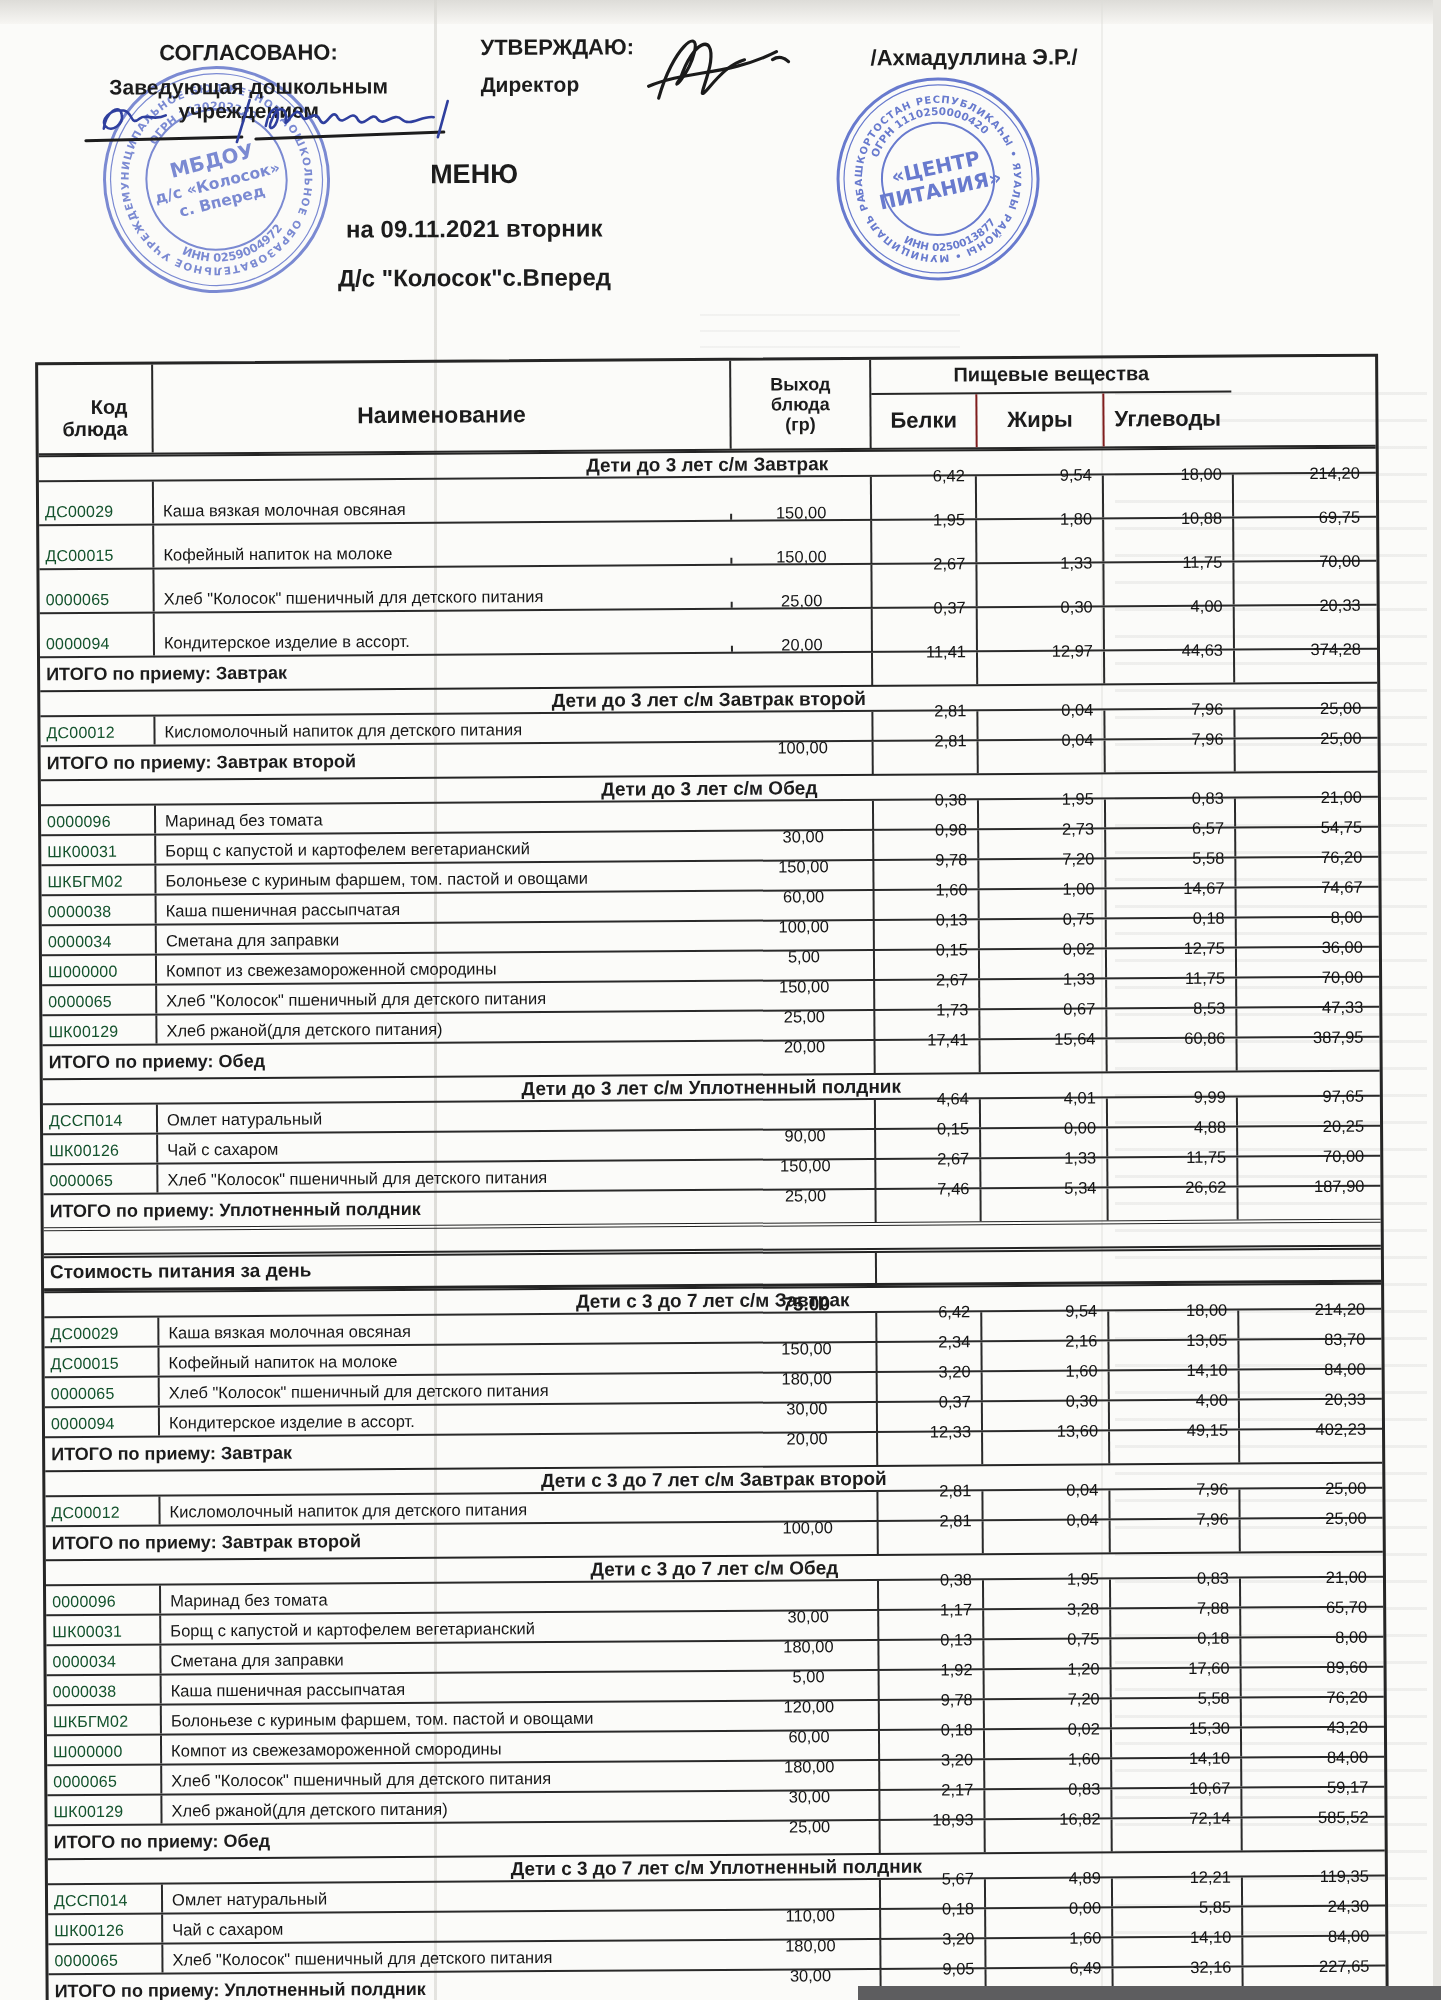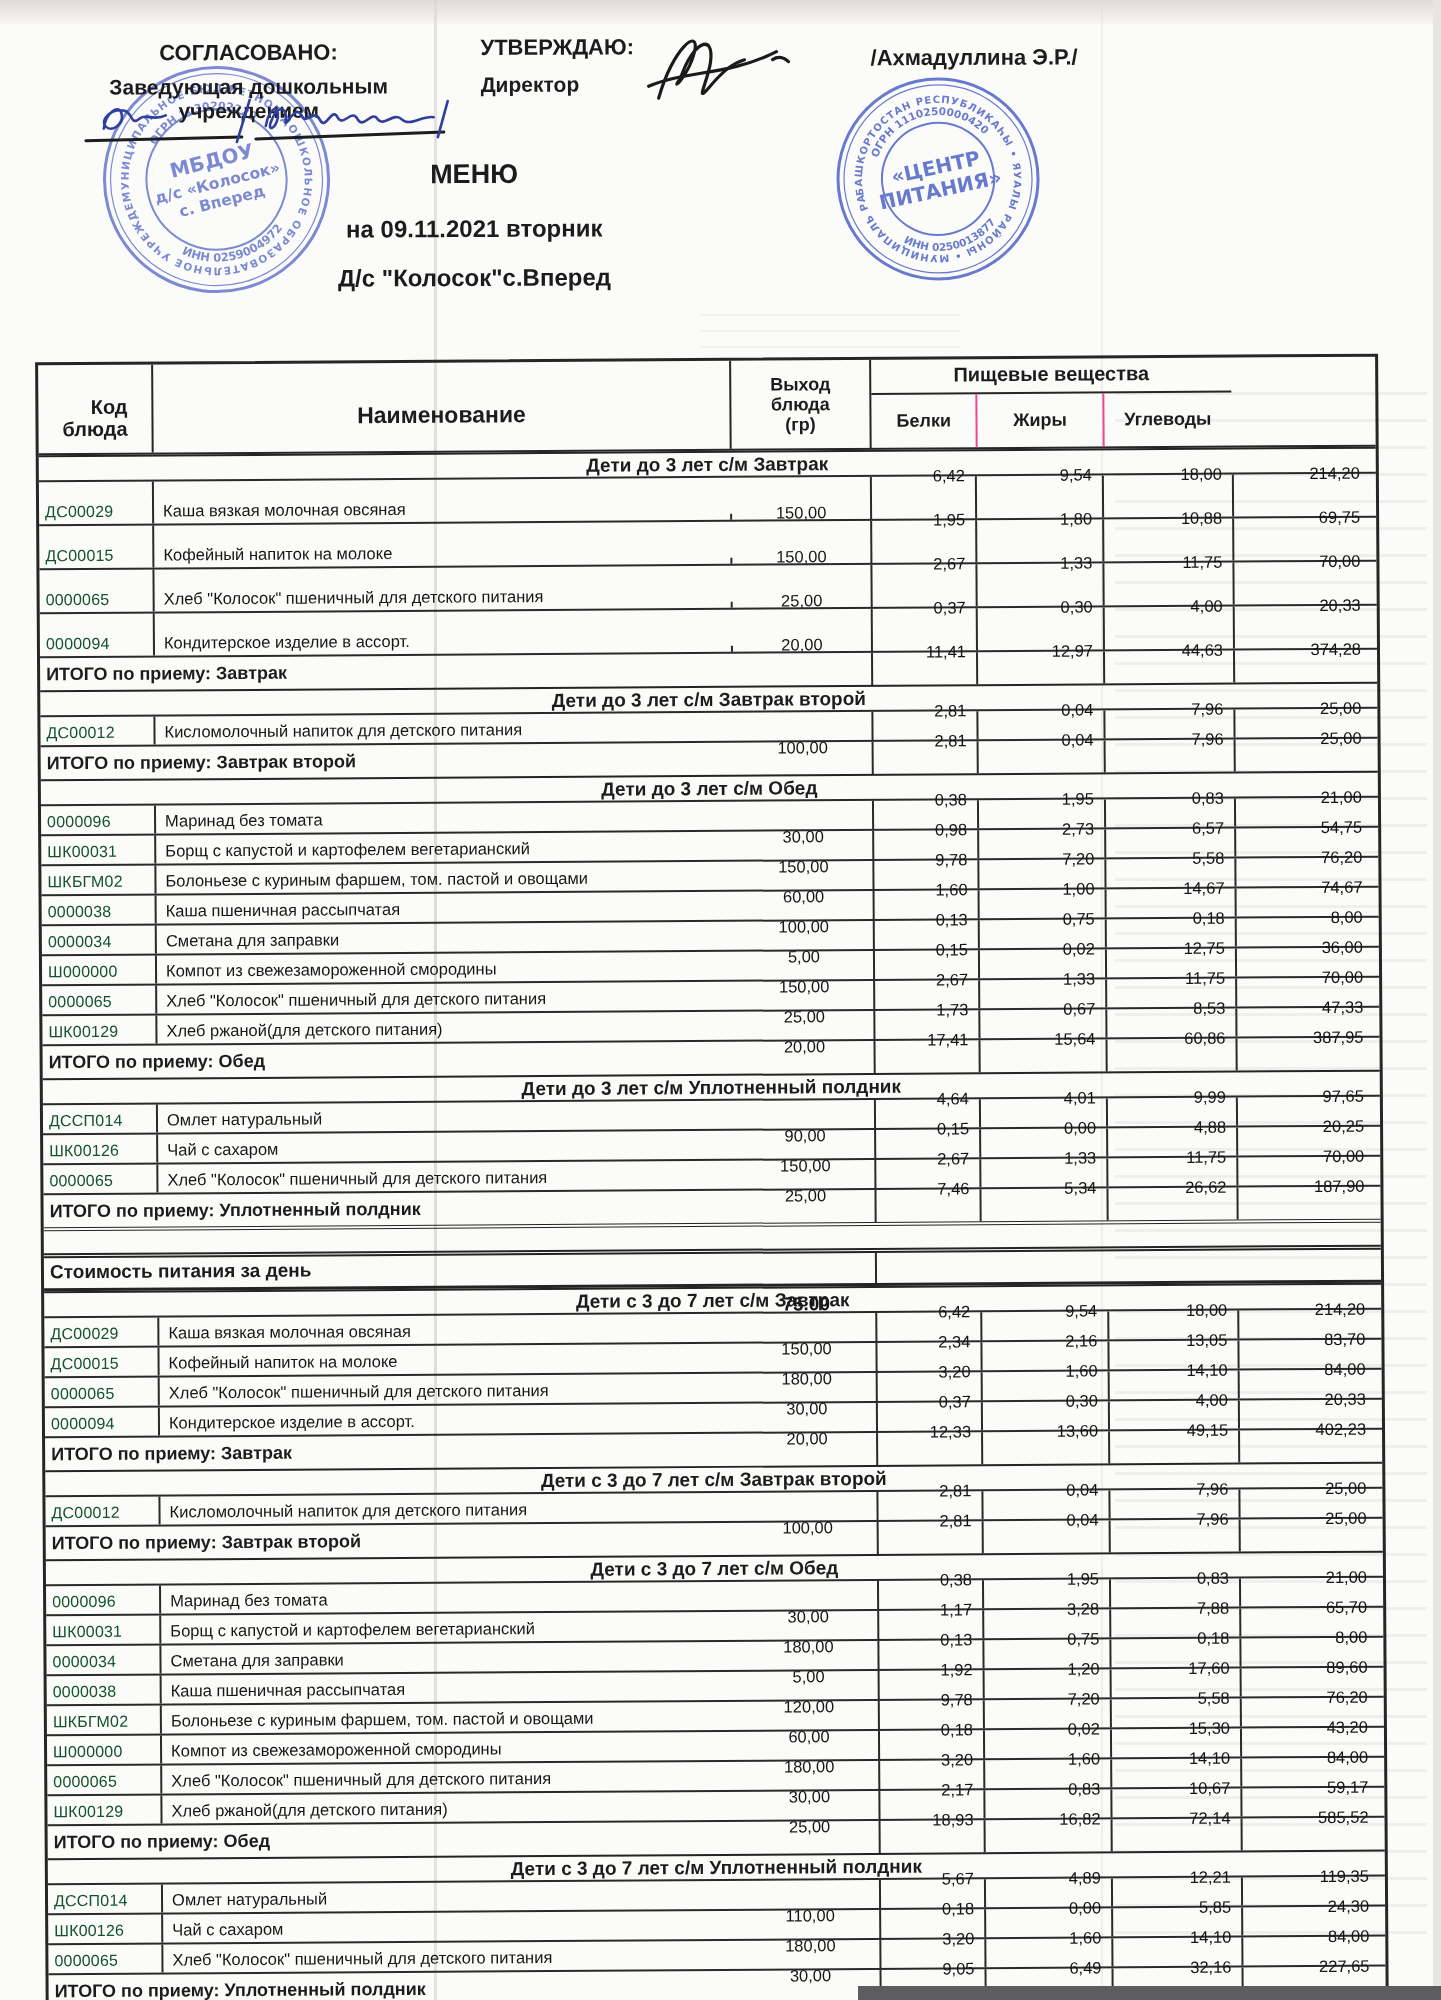--- a/index.html
+++ b/index.html
@@ -36,22 +36,22 @@
   .thead{display:flex;height:88px;border-bottom:2px solid #262626;font-weight:700;}
   .hc{box-sizing:border-box;display:flex;align-items:center;justify-content:center;text-align:center;white-space:pre-line;line-height:1.12;}
   .hc + .hc{border-left:2px solid #262626;}
   .hc.code{width:113px;font-size:20px;text-align:right;}
   .hc.name{width:578px;font-size:23px;}
   .hc.code span,.hc.name span{transform:translateY(9px);display:block;}
   .hc.out{width:140px;font-size:18px;}
   .hc.nutri{width:362px;display:flex;flex-direction:column;padding:0;align-items:stretch;}
   .nutri-top{height:33px;border-bottom:2px solid #262626;text-align:center;font-size:20px;line-height:31px;}
   .nutri-sub{flex:1;display:flex;}
-  .hc2{box-sizing:border-box;display:flex;align-items:center;justify-content:center;font-size:18px;}
-  .hc2 + .hc2{border-left:2px solid #ec4899;}
+  .hc2{box-sizing:border-box;display:flex;align-items:center;justify-content:center;font-size:22px;}
+  .hc2 + .hc2{border-left:2px solid #7f1d1d;}
   .hc2.p{width:105px;}.hc2.f{width:127px;}.hc2.u{width:130px;}
   .hc.kcal{width:144px;font-size:15.5px;}
 
   .trow{display:flex;border-top:2px solid #2a2a2a;position:relative;box-sizing:border-box;}
   .section .trow.stitle{border-top:2.5px solid #242424;height:25px;align-items:center;justify-content:center;font-weight:700;font-size:19px;}
   .trow.dish{height:30px;}
   .section.tall .trow.dish{height:44px;}
   .trow.total{height:34px;}
   .trow.spacer{height:26px;border-top:4px double #242424;}
   .trow.cost{height:38px;border-top:5px double #242424;border-bottom:3px solid #242424;font-weight:700;}

